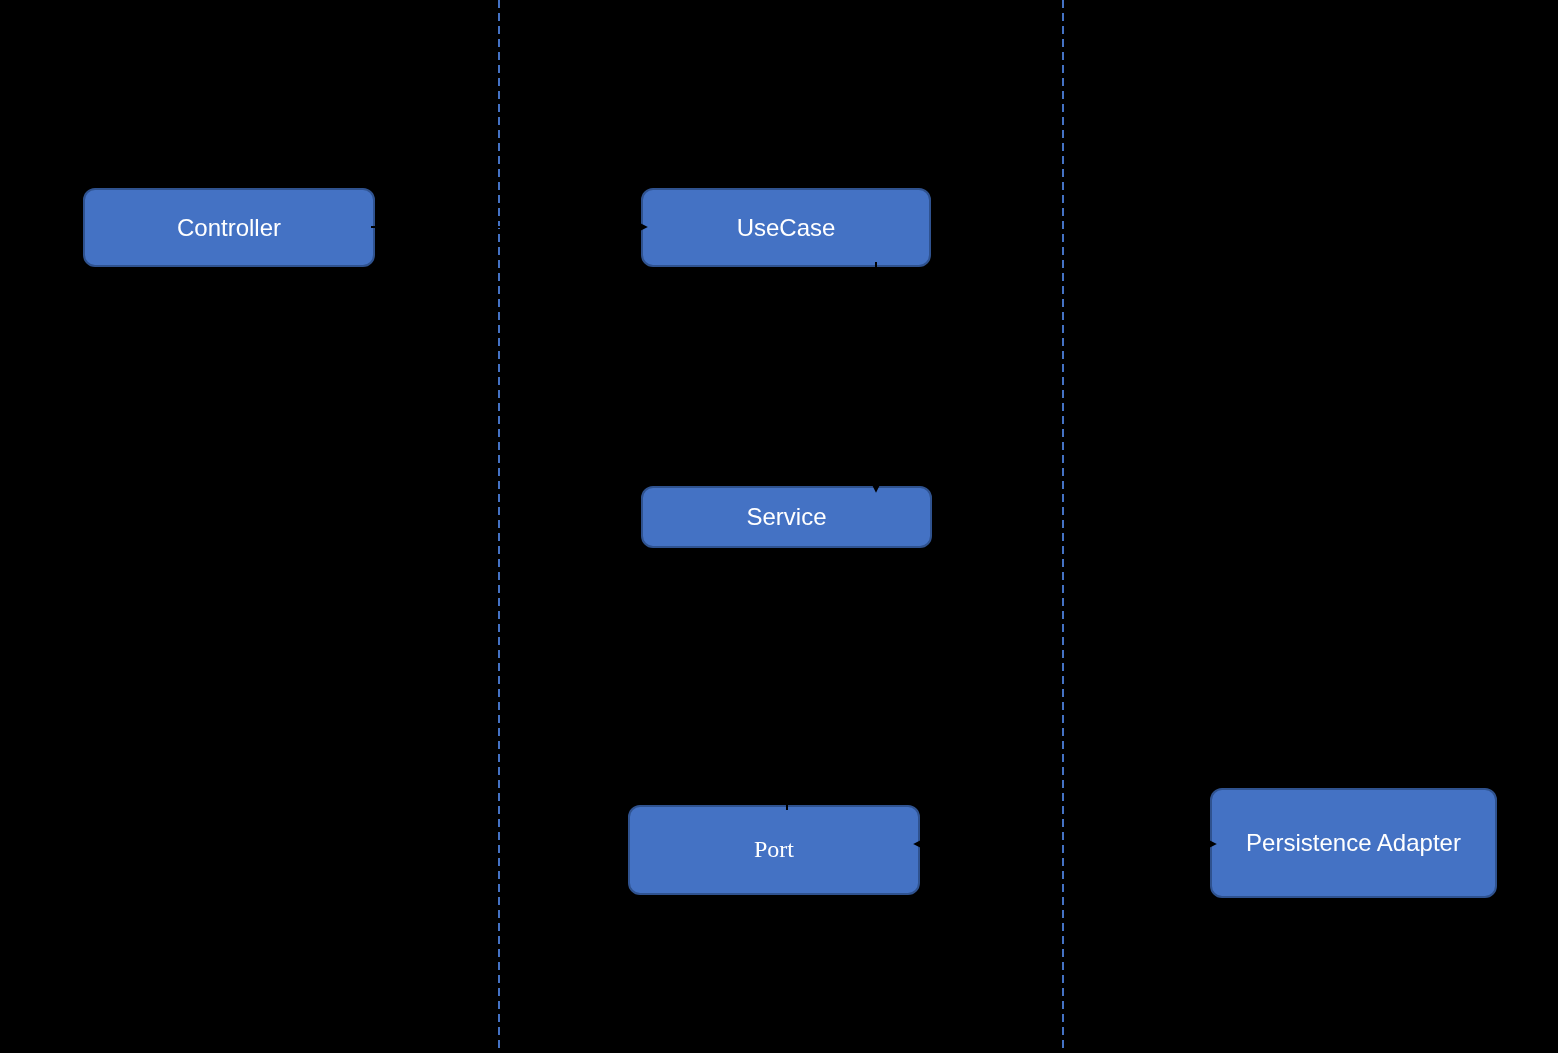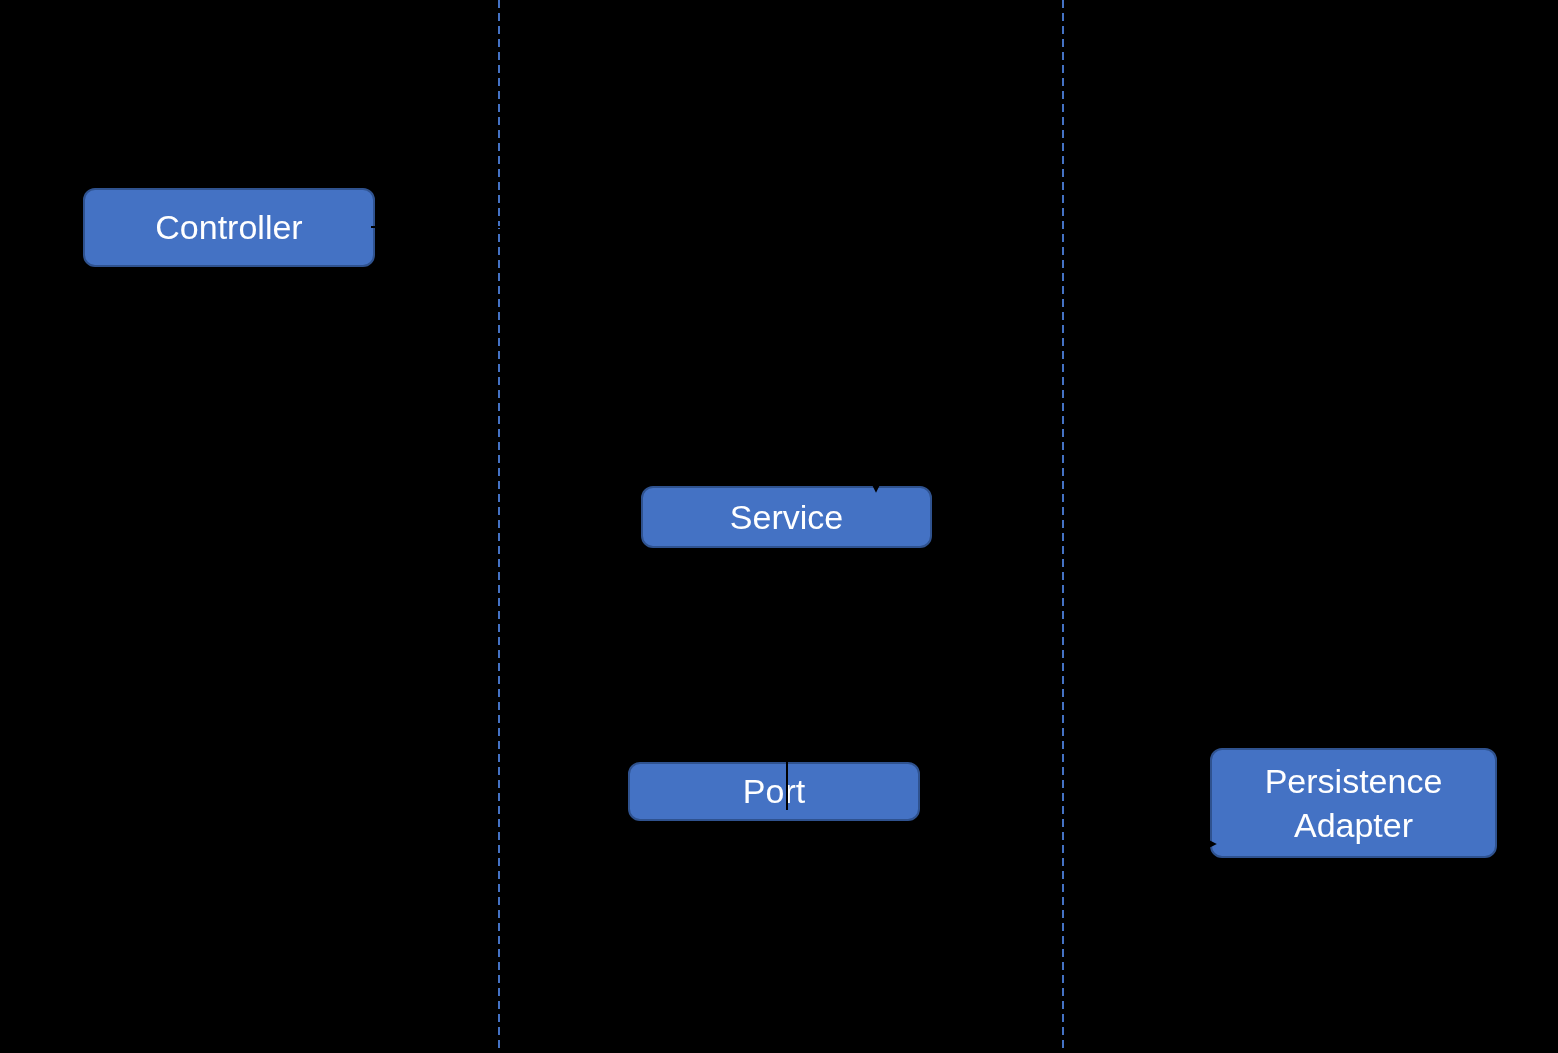--- a/index.html
+++ b/index.html
@@ -15,45 +15,48 @@
     background:var(--background,#000);
   }
   .node{
     position:absolute;
     box-sizing:border-box;
     display:flex;align-items:center;justify-content:center;
     background:var(--node-fill,#4472C4);
     border:2.5px solid var(--node-border,#2F528F);
     border-radius:12px;
     color:var(--node-text,#fff);
-    font-size:34px;
+    font-size:24px;
     font-weight:300;
     text-align:center;
     line-height:1.3;
     z-index:1;
   }
   #node-controller{left:83px;top:188px;width:292px;height:79px;}
   #node-usecase{left:641px;top:188px;width:290px;height:79px;}
   #node-service{left:641px;top:486px;width:291px;height:62px;}
-  #node-port{left:628px;top:762px;width:292px;height:59px;}
-  #node-persistence-adapter{left:1210px;top:748px;width:287px;height:110px;padding:0 20px;}
+  #node-port{left:628px;top:805px;width:292px;height:90px;font-family:Liberation Serif, serif;}
+  #node-persistence-adapter{left:1210px;top:788px;width:287px;height:110px;padding:0 20px;}
   #overlay{
     position:absolute;left:0;top:0;width:1558px;height:1053px;
     z-index:2;pointer-events:none;
   }
 </style>
 </head>
 <body>
 
 <div id="canvas">
 
   <div class="node" id="node-controller">
     <span>Controller</span>
   </div>
 
+  <div class="node" id="node-usecase">
+    <span>UseCase</span>
+  </div>
 
   <div class="node" id="node-service">
     <span>Service</span>
   </div>
 
   <div class="node" id="node-port">
     <span>Port</span>
   </div>
 
   <div class="node" id="node-persistence-adapter">

